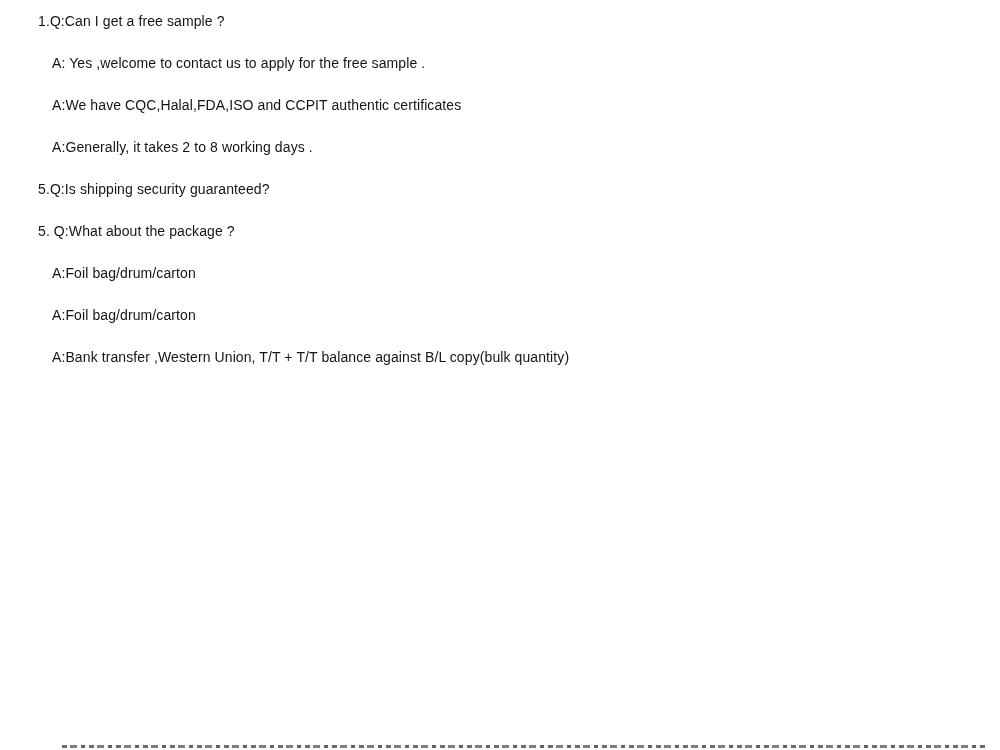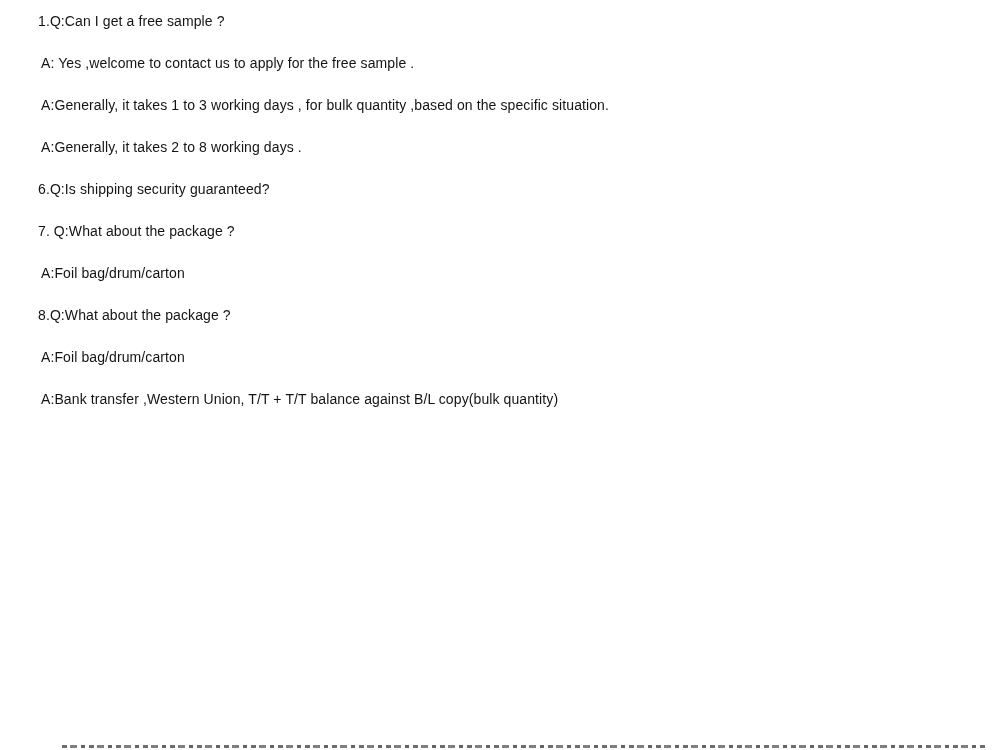--- a/index.html
+++ b/index.html
@@ -22,21 +22,21 @@
     height: 42px;
     line-height: 42px;
     font-size: 14px;
     white-space: pre;
     letter-spacing: 0.1px;
   }
   .question {
     padding-left: 38px;
   }
   .answer {
-    padding-left: 41px;
+    padding-left: 52px;
   }
   
   .cutoff-line {
     position: absolute;
     left: 62px;
     right: 14px;
     bottom: 0;
     height: 5px;
     opacity: 0.75;
     background: repeating-linear-gradient(
@@ -52,31 +52,30 @@
   }
 </style>
 </head>
 <body>
 
 <div class="faq">
 
   <div class="line question">1.Q:Can I get a free sample ?</div>
   <div class="line answer">A: Yes ,welcome to contact us to apply for the free sample .</div>
 
+  <div class="line answer">A:We have CQC,Halal,FDA,ISO and CCPIT authentic certificates</div>
 
-  <div class="line answer">A:Generally, it takes 1 to 3 working days , for bulk quantity ,based on the specific situation.</div>
 
   <div class="line answer">A:Generally, it takes 2 to 8 working days .</div>
 
 
-  <div class="line question">6.Q:Is shipping security guaranteed?</div>
+  <div class="line question">5.Q:Is shipping security guaranteed?</div>
 
-  <div class="line question">7. Q:What about the package ?</div>
+  <div class="line question">5. Q:What about the package ?</div>
   <div class="line answer">A:Foil bag/drum/carton</div>
 
-  <div class="line question">8.Q:What about the package ?</div>
   <div class="line answer">A:Foil bag/drum/carton</div>
 
   <div class="line answer">A:Bank transfer ,Western Union, T/T + T/T balance against B/L copy(bulk quantity)</div>
 
 </div>
 
 <div class="cutoff-line"></div>
 
 </body></html>

